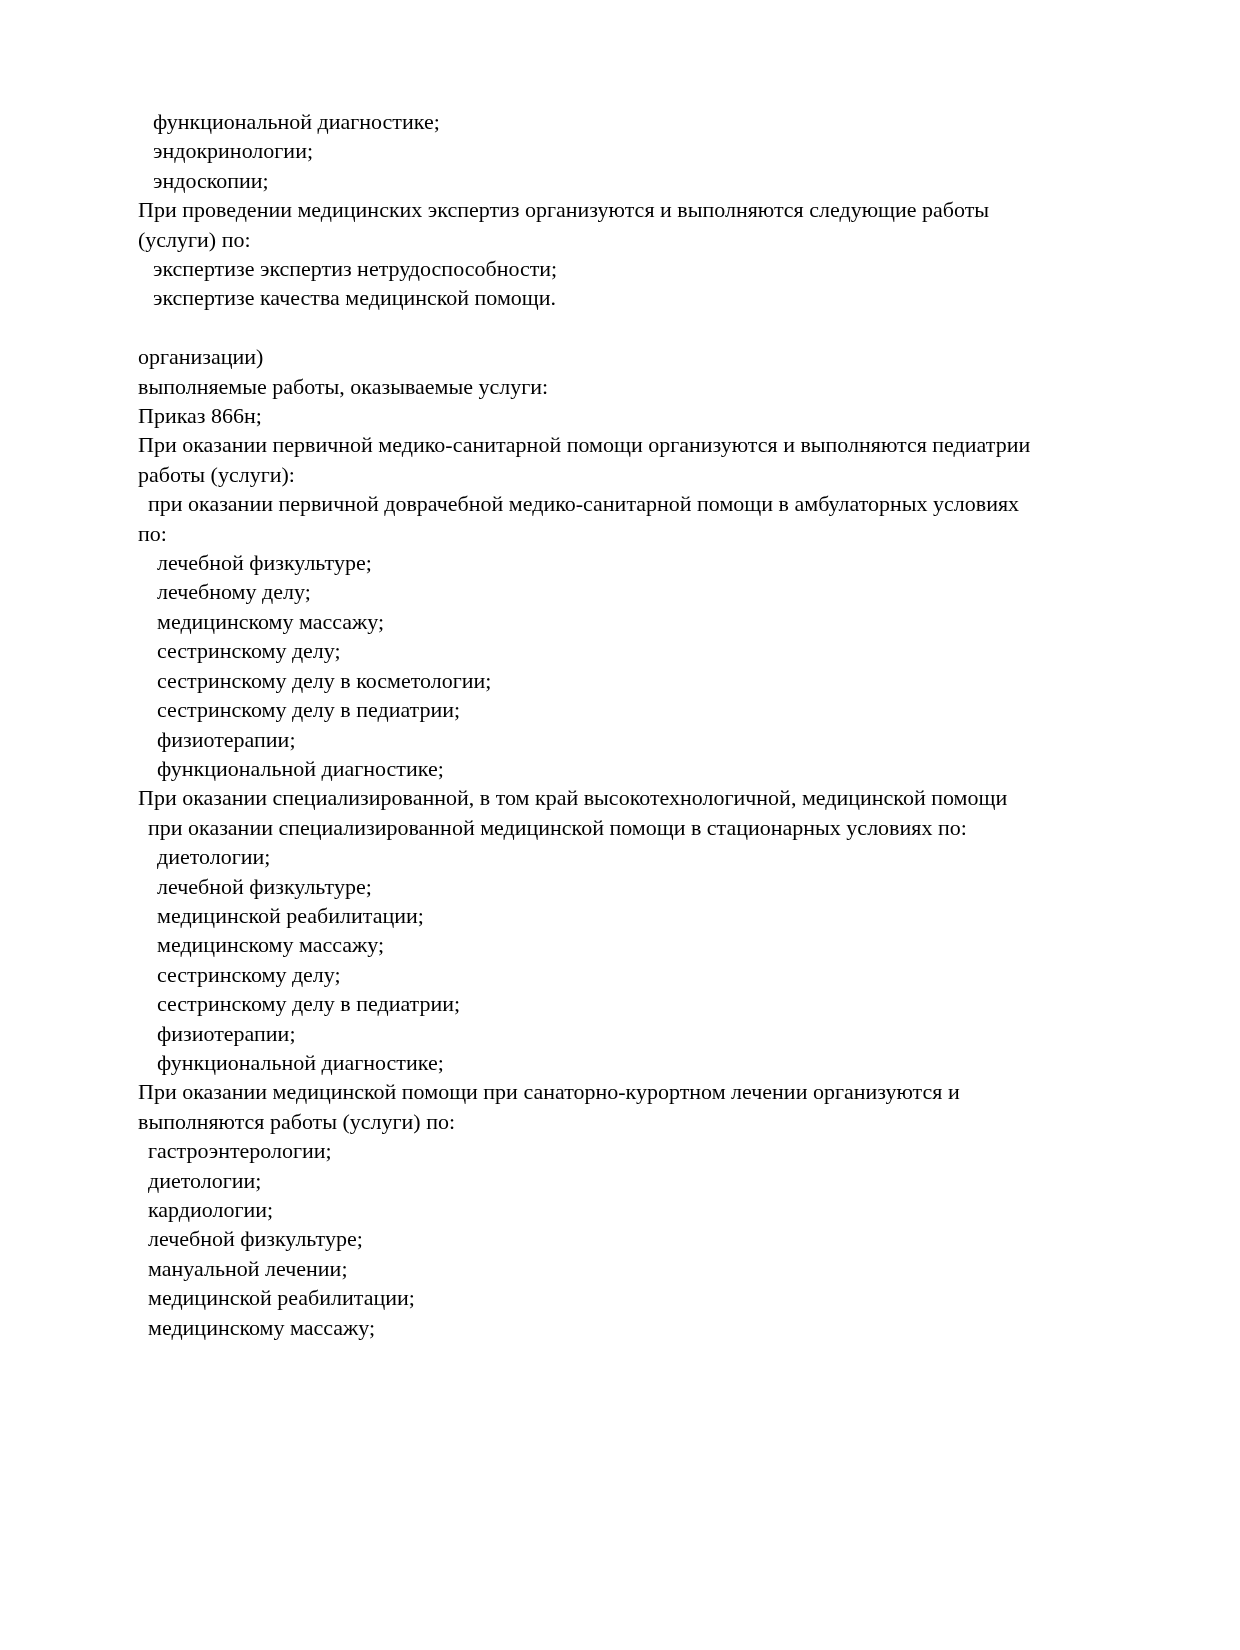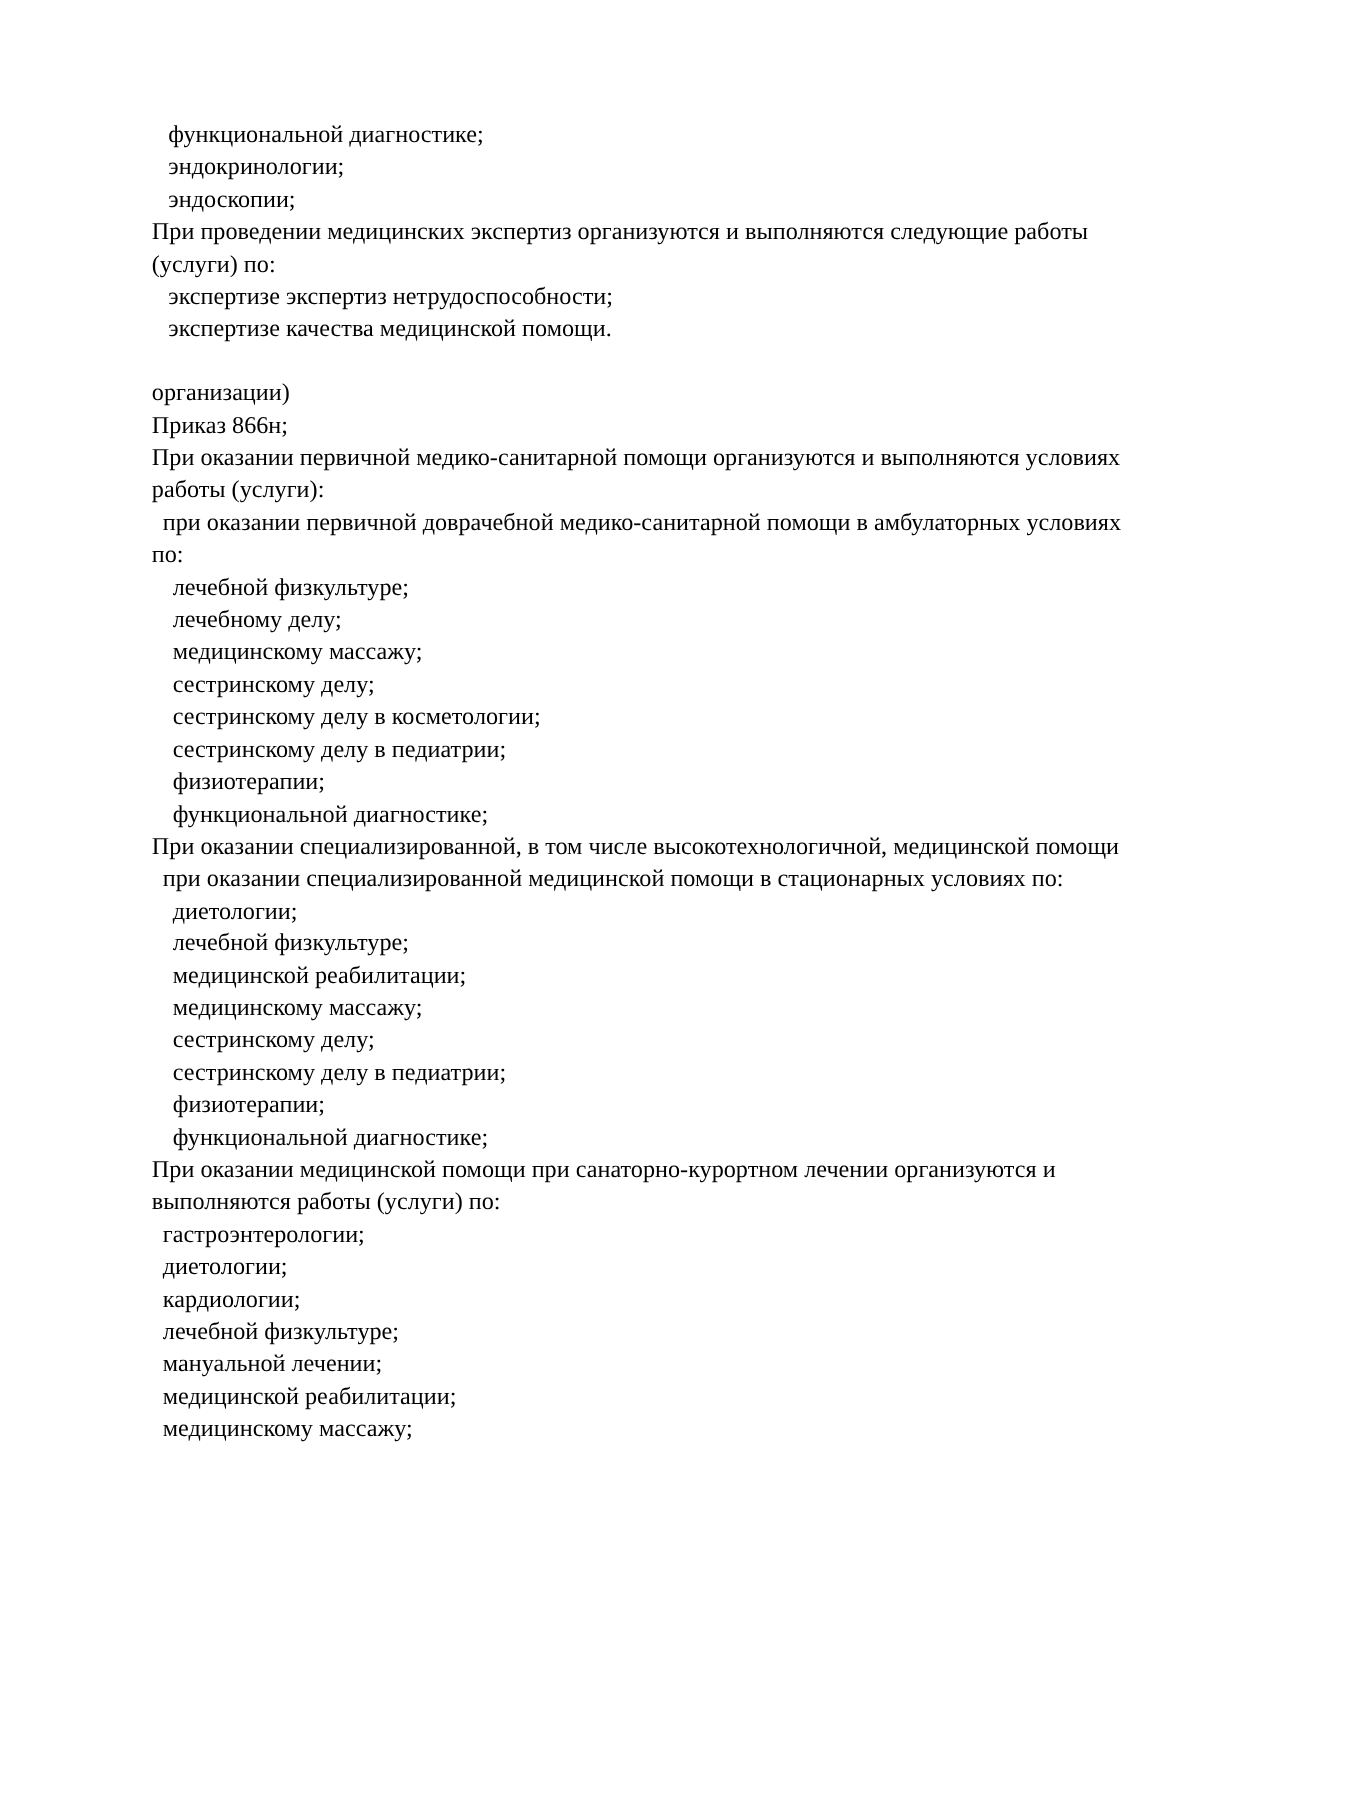--- a/index.html
+++ b/index.html
@@ -41,34 +41,35 @@
 
   <div class="doc-line ind-2">функциональной диагностике;</div>
       <div class="doc-line ind-2">эндокринологии;</div>
       <div class="doc-line ind-2">эндоскопии;</div>
       <div class="doc-line ind-0">При проведении медицинских экспертиз организуются и выполняются следующие работы</div>
       <div class="doc-line ind-0">(услуги) по:</div>
       <div class="doc-line ind-2">экспертизе экспертиз нетрудоспособности;</div>
       <div class="doc-line ind-2">экспертизе качества медицинской помощи.</div>
       <div class="doc-line ind-0"></div>
       <div class="doc-line ind-0">организации)</div>
+      <div class="doc-line ind-0">выполняемые работы, оказываемые услуги:</div>
       <div class="doc-line ind-0">Приказ 866н;</div>
-      <div class="doc-line ind-0">При оказании первичной медико-санитарной помощи организуются и выполняются условиях</div>
+      <div class="doc-line ind-0">При оказании первичной медико-санитарной помощи организуются и выполняются педиатрии</div>
       <div class="doc-line ind-0">работы (услуги):</div>
       <div class="doc-line ind-1">при оказании первичной доврачебной медико-санитарной помощи в амбулаторных условиях</div>
       <div class="doc-line ind-0">по:</div>
       <div class="doc-line ind-3">лечебной физкультуре;</div>
       <div class="doc-line ind-3">лечебному делу;</div>
       <div class="doc-line ind-3">медицинскому массажу;</div>
       <div class="doc-line ind-3">сестринскому делу;</div>
       <div class="doc-line ind-3">сестринскому делу в косметологии;</div>
       <div class="doc-line ind-3">сестринскому делу в педиатрии;</div>
       <div class="doc-line ind-3">физиотерапии;</div>
       <div class="doc-line ind-3">функциональной диагностике;</div>
-      <div class="doc-line ind-0">При оказании специализированной, в том числе высокотехнологичной, медицинской помощи</div>
+      <div class="doc-line ind-0">При оказании специализированной, в том край высокотехнологичной, медицинской помощи</div>
       <div class="doc-line ind-1">при оказании специализированной медицинской помощи в стационарных условиях по:</div>
       <div class="doc-line ind-3">диетологии;</div>
       <div class="doc-line ind-3">лечебной физкультуре;</div>
       <div class="doc-line ind-3">медицинской реабилитации;</div>
       <div class="doc-line ind-3">медицинскому массажу;</div>
       <div class="doc-line ind-3">сестринскому делу;</div>
       <div class="doc-line ind-3">сестринскому делу в педиатрии;</div>
       <div class="doc-line ind-3">физиотерапии;</div>
       <div class="doc-line ind-3">функциональной диагностике;</div>
       <div class="doc-line ind-0">При оказании медицинской помощи при санаторно-курортном лечении организуются и</div>

